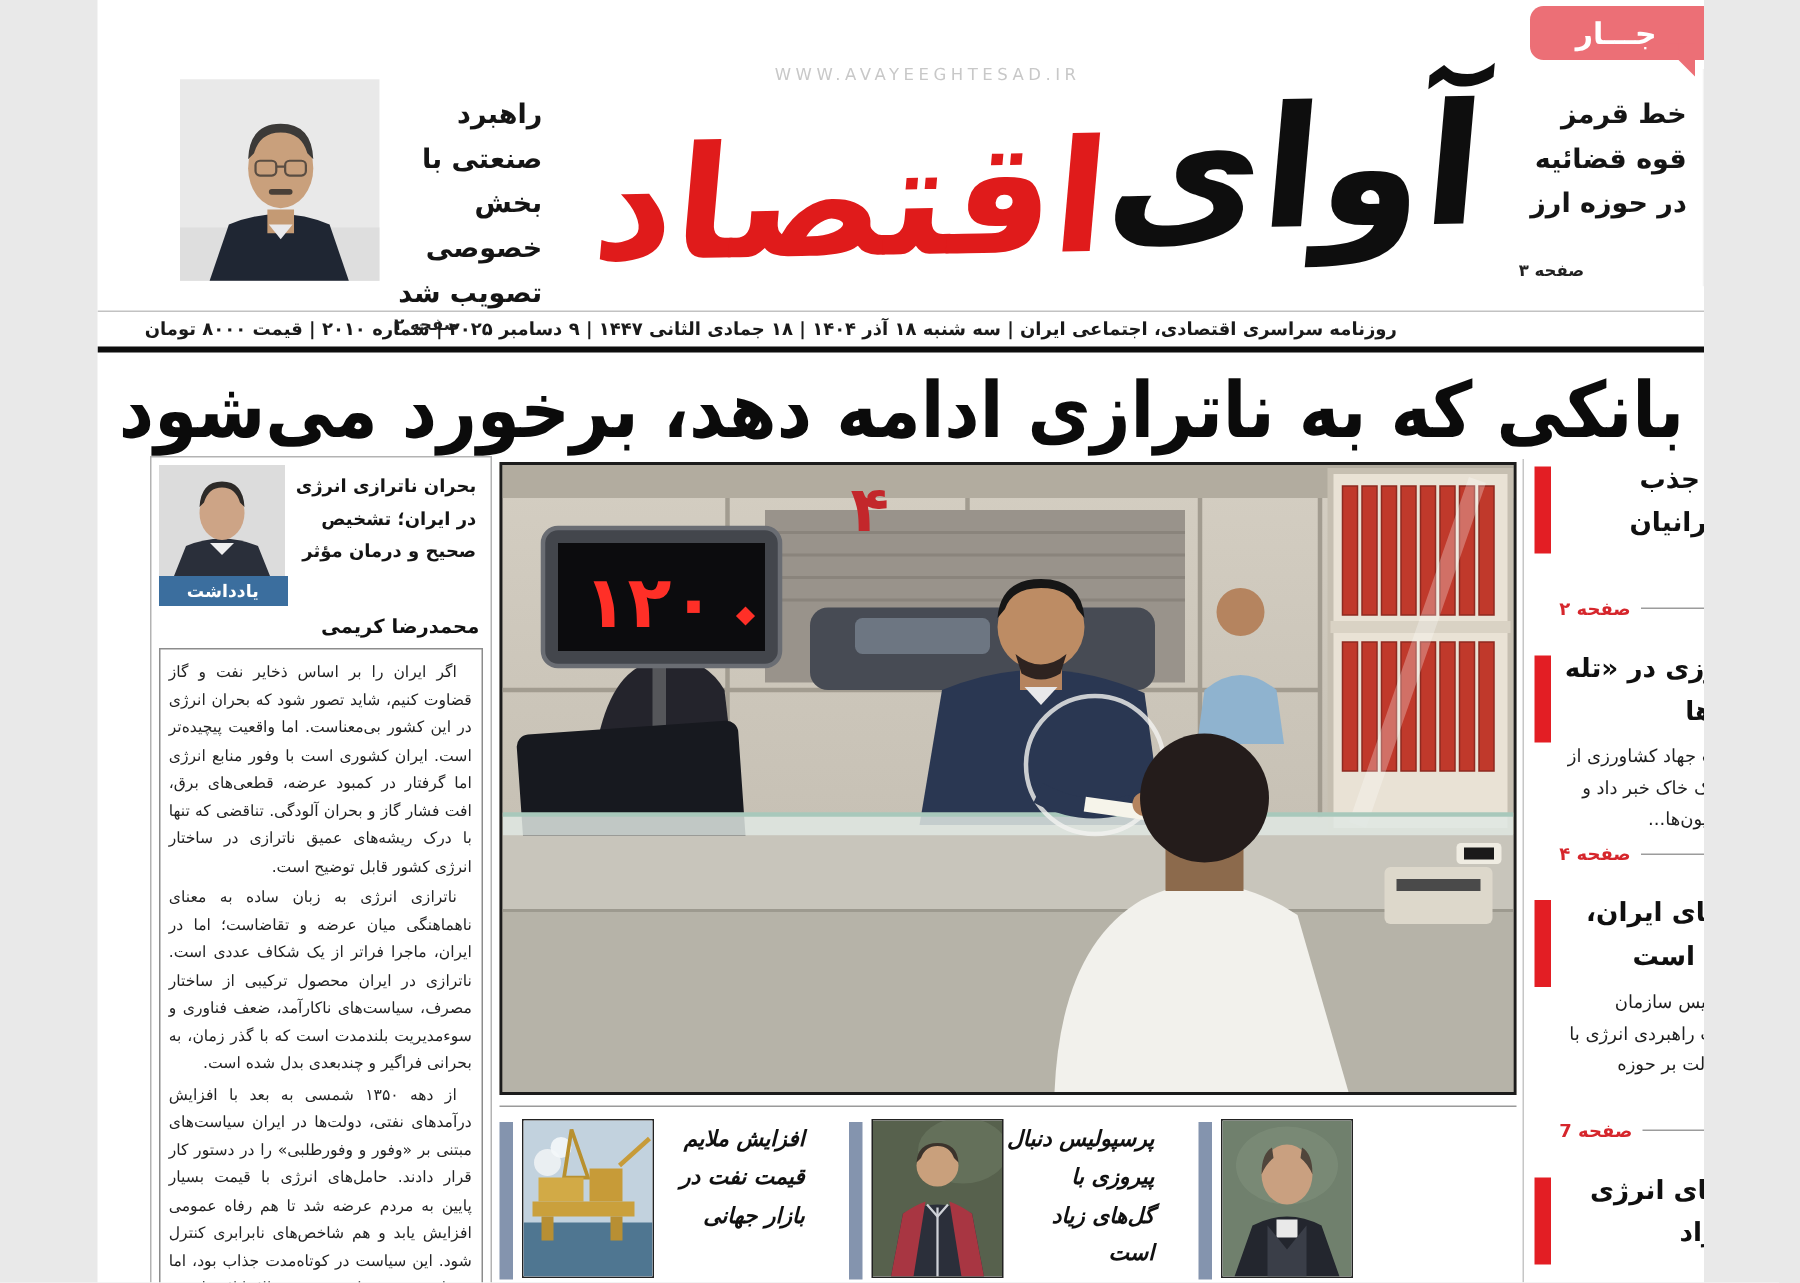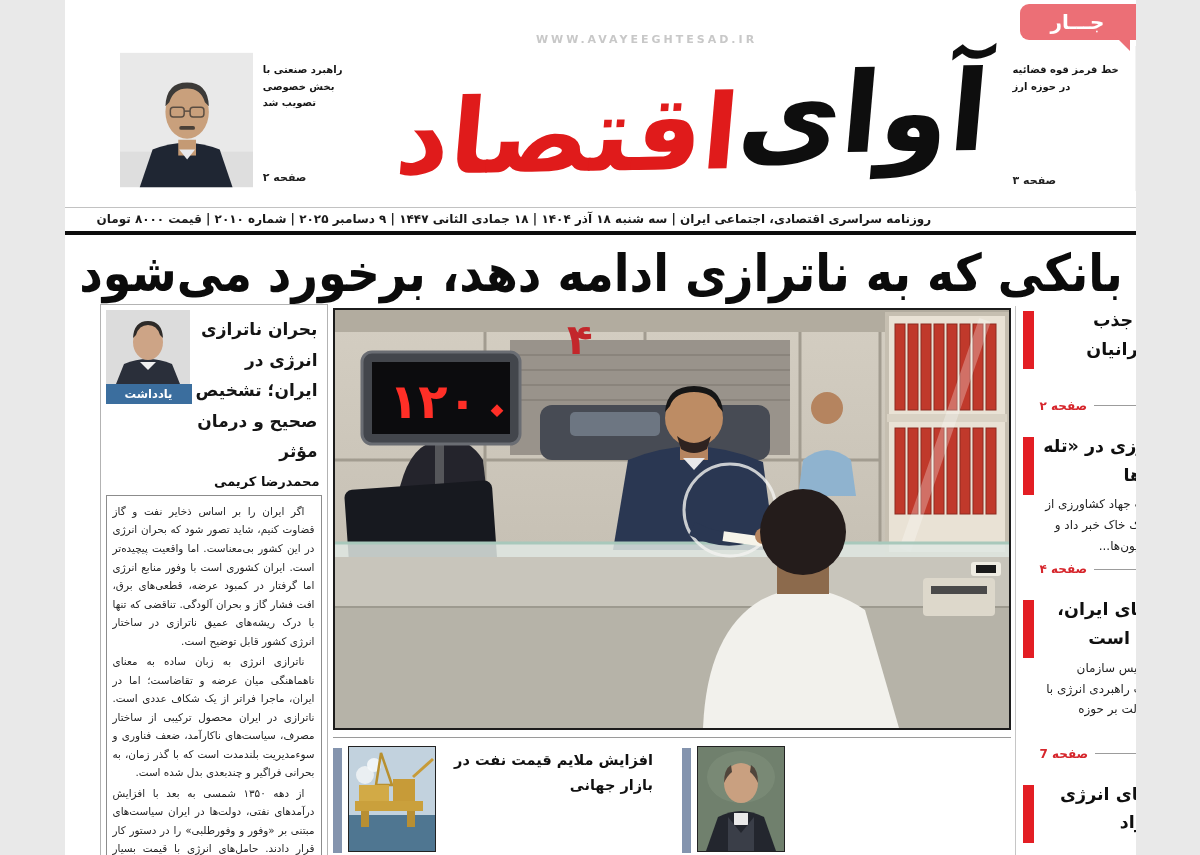--- a/index.html
+++ b/index.html
@@ -15,33 +15,33 @@
     position:absolute;right:0;top:4px;width:116px;height:36px;
     background:#ec6f76;border-radius:9px 0 0 9px;
     display:flex;align-items:center;justify-content:center;
     color:#fff;font-weight:bold;font-size:20px;
   }
   .corner-bubble::after{
     content:"";position:absolute;right:6px;bottom:-11px;
     border:11px solid transparent;border-top-color:#ec6f76;border-right-color:#ec6f76;
   }
   .website{
-    position:absolute;left:452px;top:33px;width:260px;text-align:center;
-    direction:ltr;color:#c8c8c8;font-size:11px;letter-spacing:3px;font-weight:bold;
+    position:absolute;left:452px;top:43px;width:260px;text-align:left;
+    direction:ltr;color:#c8c8c8;font-size:11px;letter-spacing:3px;font-weight:normal;
   }
   .logo{
     position:absolute;left:272px;top:36px;width:706px;height:165px;
     direction:rtl;text-align:center;line-height:160px;white-space:nowrap;
     transform:skewX(-6deg) rotate(-1deg);
   }
   .logo .w1{font-size:112px;font-weight:bold;color:#0e0e0e;letter-spacing:-4px;}
   .logo .w2{font-size:104px;font-weight:bold;color:#e01b1b;letter-spacing:-4px;position:relative;top:14px;right:-6px;}
   .teaser{position:absolute;display:flex;direction:ltr;}
   .teaser .txt{display:flex;flex-direction:column;justify-content:space-between;}
-  .teaser .t-title{direction:rtl;text-align:left;font-weight:bold;font-size:10px;line-height:1.65;color:#151515;}
+  .teaser .t-title{direction:rtl;text-align:right;font-weight:bold;font-size:18px;line-height:1.65;color:#151515;}
   .teaser .t-page{direction:rtl;text-align:left;font-weight:bold;font-size:11px;color:#222;padding-bottom:4px;}
   .teaser-left{left:55px;top:52px;width:242px;height:136px;}
   .teaser-left .txt{padding:10px 0 0 10px;width:100px;}
   .teaser-right{left:948px;top:46px;width:250px;height:145px;}
   .teaser-right .txt{padding:16px 10px 0 0;width:112px;}
   .thin-rule{position:absolute;left:0;top:207px;width:1200px;height:1px;background:#c2c2c2;}
   .dateline{
     position:absolute;left:0;top:209px;width:1168px;height:20px;
     direction:rtl;text-align:left;font-size:12px;font-weight:bold;color:#1a1a1a;
     padding-left:32px;line-height:20px;white-space:nowrap;
@@ -58,37 +58,37 @@
     position:absolute;left:35px;top:304px;width:228px;height:560px;
     border:1px solid #b3b3b3;box-sizing:border-box;padding:5px;background:#fff;
   }
   .op-head{display:flex;direction:ltr;}
   .op-photo-col{width:86px;flex:none;}
   .op-badge{
     margin-top:-4px;background:#3b6e9e;color:#fff;text-align:center;
     font-size:11.5px;font-weight:bold;padding:3px 0;
   }
   .op-title{
-    flex:1;direction:rtl;text-align:right;font-weight:bold;font-size:17px;
+    flex:1;direction:rtl;text-align:right;font-weight:bold;font-size:12px;
     line-height:1.8;padding:4px 4px 0 2px;color:#151515;
   }
   .op-author{direction:rtl;text-align:right;font-weight:bold;font-size:13px;margin:7px 2px 0 0;padding-left:90px;}
   .op-body{
     border:1px solid #8c8c8c;margin-top:6px;padding:6px 6px;height:800px;
     direction:rtl;font-size:10.4px;line-height:1.78;color:#242424;text-align:justify;
   }
   .op-body p{margin:0 0 2px 0;text-indent:10px;}
   
   .main-photo{
     position:absolute;left:268px;top:308px;width:678px;height:422px;margin:0;
     border:2px solid #1c1c1c;box-sizing:border-box;overflow:hidden;background:#cdc7bb;
   }
   .center-hr{position:absolute;left:268px;top:737px;width:678px;height:1px;background:#9a9a9a;}
   
-  .bottom-row{position:absolute;left:268px;top:746px;width:678px;height:109px;display:flex;direction:ltr;gap:21px;}
+  .bottom-row{position:absolute;left:268px;top:746px;width:678px;height:109px;display:flex;direction:ltr;gap:21px;font-style:italic;}
   .story{flex:1;display:flex;direction:ltr;}
   .story .bar{width:9px;flex:none;background:#8494ae;margin:2px 0;}
   .story .sp{flex:none;margin-left:6px;border:1px solid #222;}
   .story .s-title{
     flex:1;direction:rtl;text-align:right;font-weight:bold;font-size:14.5px;
     line-height:1.75;padding:2px 8px 0 0;color:#111;
   }
   
   .vdiv{position:absolute;left:950px;top:306px;width:1px;height:549px;background:#c6c6c6;}
   .right-col{position:absolute;left:958px;top:306px;width:232px;}
@@ -309,20 +309,35 @@
         <rect x="10" y="38" width="30" height="16" fill="#d2aa46"></rect>
         <rect x="44" y="32" width="22" height="22" fill="#c79b38"></rect>
         <rect x="6" y="54" width="68" height="10" fill="#caa03c"></rect>
         <rect x="12" y="64" width="8" height="16" fill="#b88f33"></rect>
         <rect x="58" y="64" width="8" height="16" fill="#b88f33"></rect>
         <line x1="64" y1="30" x2="84" y2="12" stroke="#c79b38" stroke-width="3"></line>
       </svg>
       <div class="s-title">افزایش ملایم قیمت نفت در بازار جهانی</div>
     </div>
 
+    <div class="story">
+      <div class="bar"></div>
+      <svg class="sp" width="86" height="104" viewBox="0 0 86 104">
+        <rect width="86" height="104" fill="#57614d"></rect>
+        <ellipse cx="60" cy="20" rx="30" ry="22" fill="#6a7660" opacity="0.7"></ellipse>
+        <circle cx="43" cy="30" r="14" fill="#c9a07c"></circle>
+        <path d="M29,28 q1,-13 14,-13 q13,0 14,13 l-3,-3 q-3,-8 -11,-8 q-8,0 -11,8 z" fill="#3b332c"></path>
+        <path d="M12,104 L20,62 Q43,50 66,62 L74,104 Z" fill="#2b2f3a"></path>
+        <path d="M20,62 q9,-6 15,-8 l-8,50 h-15 z" fill="#a83642"></path>
+        <path d="M66,62 q-9,-6 -15,-8 l8,50 h15 z" fill="#a83642"></path>
+        <line x1="43" y1="58" x2="43" y2="104" stroke="#cfd2d8" stroke-width="1.5"></line>
+        <path d="M36,56 l7,8 7,-8" stroke="#cfd2d8" stroke-width="1.5" fill="none"></path>
+      </svg>
+      <div class="s-title">پرسپولیس دنبال پیروزی با گل‌های زیاد است</div>
+    </div>
 
     <div class="story">
       <div class="bar"></div>
       <svg class="sp" width="86" height="104" viewBox="0 0 86 104">
         <rect width="86" height="104" fill="#70806d"></rect>
         <ellipse cx="43" cy="30" rx="34" ry="26" fill="#7d8d79" opacity="0.7"></ellipse>
         <ellipse cx="43" cy="36" rx="17" ry="20" fill="#c9a080"></ellipse>
         <path d="M26,36 q0,-14 7,-18 l1,7 q-5,4 -8,11 z" fill="#50453b"></path>
         <path d="M60,36 q0,-14 -7,-18 l-1,7 q5,4 8,11 z" fill="#50453b"></path>
         <path d="M8,104 L20,70 Q43,58 66,70 L78,104 Z" fill="#23262e"></path>

